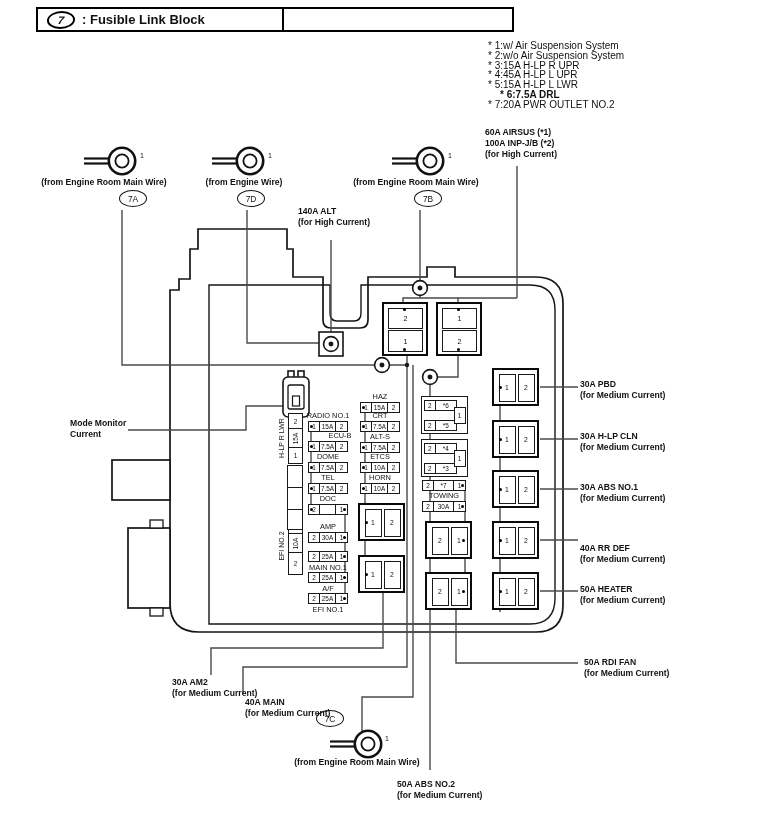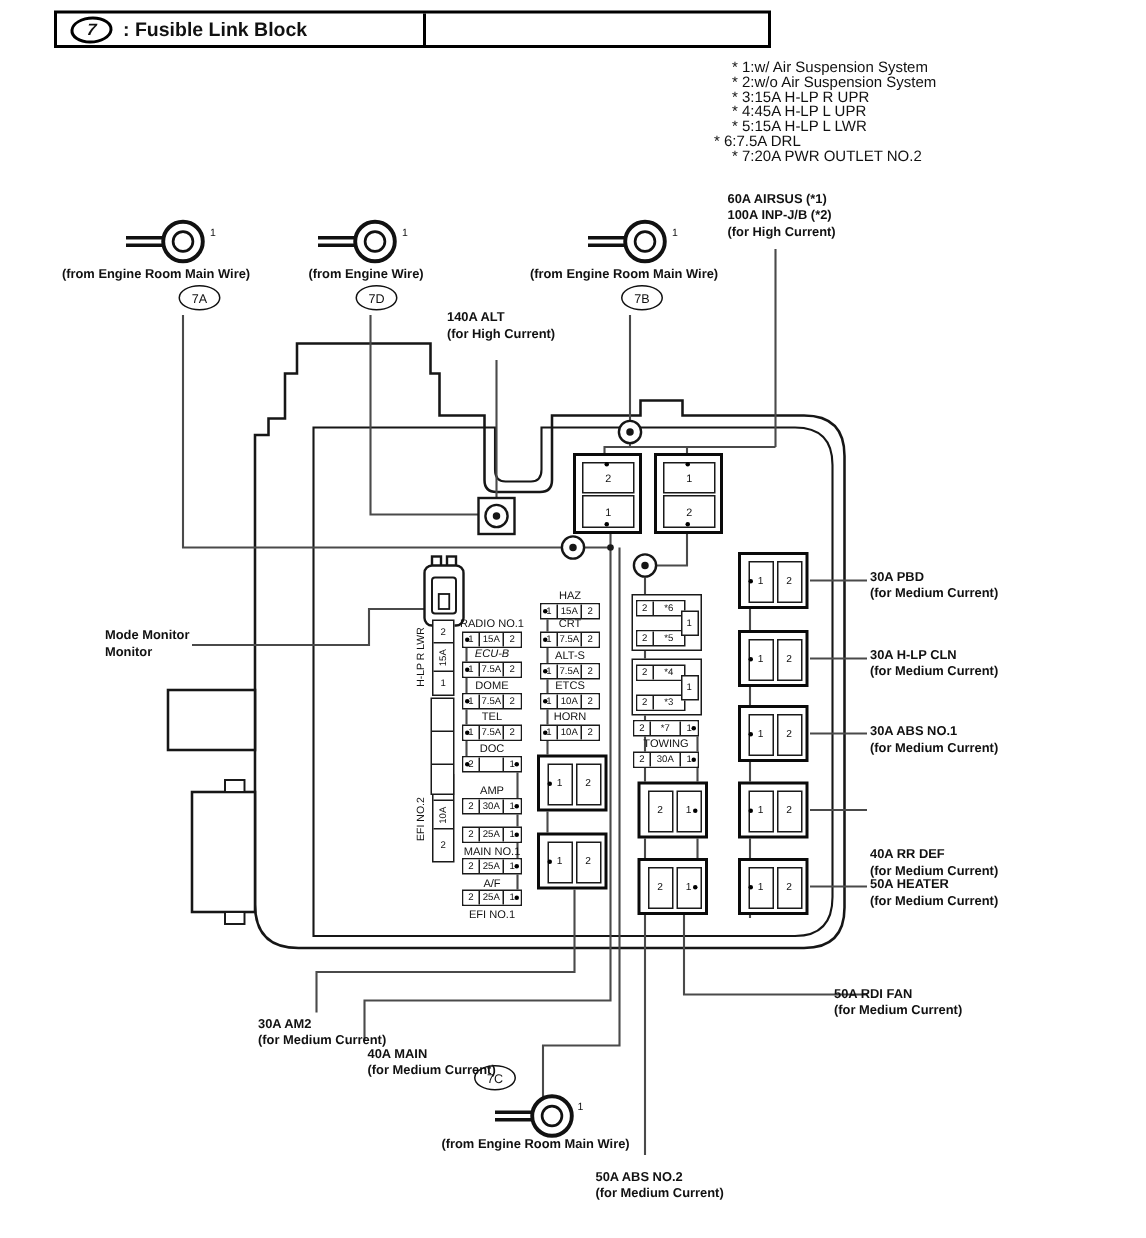--- a/index.html
+++ b/index.html
@@ -166,30 +166,30 @@
     <div>140A ALT</div>
       <div>(for High Current)</div>
   </div>
   <div class="lbl" style="left:485px;top:127px;">
     <div>60A AIRSUS (*1)</div>
     <div>100A INP-J/B (*2)</div>
     <div>(for High Current)</div>
   </div>
   <div class="lbl" style="left:70px;top:418px;">
     <div>Mode Monitor</div>
-      <div>Monitor</div>
+      <div>Current</div>
   </div>
 
   <div id="gen">
       <div class="note" style="left: 488px; top: 41px;">* 1:w/ Air Suspension System</div>
       <div class="note" style="left: 488px; top: 50.8px;">* 2:w/o Air Suspension System</div>
       <div class="note" style="left: 488px; top: 60.6px;">* 3:15A H-LP R UPR</div>
       <div class="note" style="left: 488px; top: 70.4px;">* 4:45A H-LP L UPR</div>
       <div class="note" style="left: 488px; top: 80.2px;">* 5:15A H-LP L LWR</div>
-      <div class="note" style="left: 476px; top: 90px;">* 6:7.5A DRL</div>
+      <div class="note" style="left: 500px; top: 90px; font-weight: bold;">* 6:7.5A DRL</div>
       <div class="note" style="left: 488px; top: 99.8px;">* 7:20A PWR OUTLET NO.2</div>
       <div class="lbl ctr" style="left: 104px; top: 177px;">(from Engine Room Main Wire)</div>
       <div class="oval" style="left: 119px; top: 190px;">7A</div>
       <div class="pin" style="left: 140px; top: 152px;">1</div>
       <div class="lbl ctr" style="left: 244px; top: 177px;">(from Engine Wire)</div>
       <div class="oval" style="left: 237px; top: 190px;">7D</div>
       <div class="pin" style="left: 268px; top: 152px;">1</div>
       <div class="lbl ctr" style="left: 416px; top: 177px;">(from Engine Room Main Wire)</div>
       <div class="oval" style="left: 414px; top: 190px;">7B</div>
       <div class="pin" style="left: 448px; top: 152px;">1</div>
@@ -201,29 +201,29 @@
         <div>(for Medium Current)</div>
       </div>
       <div class="lbl" style="left: 580px; top: 431px;">
         <div>30A H-LP CLN</div>
         <div>(for Medium Current)</div>
       </div>
       <div class="lbl" style="left: 580px; top: 482px;">
         <div>30A ABS NO.1</div>
         <div>(for Medium Current)</div>
       </div>
-      <div class="lbl" style="left: 580px; top: 564px;">
+      <div class="lbl" style="left: 580px; top: 543px;">
         <div>40A RR DEF</div>
         <div>(for Medium Current)</div>
       </div>
       <div class="lbl" style="left: 580px; top: 584px;">
         <div>50A HEATER</div>
         <div>(for Medium Current)</div>
       </div>
-      <div class="lbl" style="left: 556px; top: 657px;">
+      <div class="lbl" style="left: 584px; top: 657px;">
         <div>50A RDI FAN</div>
         <div>(for Medium Current)</div>
       </div>
       <div class="lbl" style="left: 172px; top: 677px;">
         <div>30A AM2</div>
         <div>(for Medium Current)</div>
       </div>
       <div class="lbl" style="left: 245px; top: 697px;">
         <div>40A MAIN</div>
         <div>(for Medium Current)</div>
@@ -236,21 +236,21 @@
         <div class="fuse-cell" style="width: 11px; flex: 0 0 auto;">1<div class="dot" style="left: 1px; top: 2.7px;"></div></div>
         <div class="fuse-cell" style="width: 17px; flex: 1 1 auto;">15A</div>
         <div class="fuse-cell" style="width: 11px; flex: 0 0 auto;">2</div>
       </div>
       <div class="flabel" style="left: 328px; top: 411.5px;">RADIO NO.1</div>
       <div class="fuse-row" style="left: 308px; top: 441px; width: 40px;">
         <div class="fuse-cell" style="width: 11px; flex: 0 0 auto;">1<div class="dot" style="left: 1px; top: 2.7px;"></div></div>
         <div class="fuse-cell" style="width: 17px; flex: 1 1 auto;">7.5A</div>
         <div class="fuse-cell" style="width: 11px; flex: 0 0 auto;">2</div>
       </div>
-      <div class="flabel" style="left: 328px; top: 431.5px; font-style: italic;">ECU-B</div>
+      <div class="flabel" style="left: 340px; top: 431.5px;">ECU-B</div>
       <div class="fuse-row" style="left: 308px; top: 462px; width: 40px;">
         <div class="fuse-cell" style="width: 11px; flex: 0 0 auto;">1<div class="dot" style="left: 1px; top: 2.7px;"></div></div>
         <div class="fuse-cell" style="width: 17px; flex: 1 1 auto;">7.5A</div>
         <div class="fuse-cell" style="width: 11px; flex: 0 0 auto;">2</div>
       </div>
       <div class="flabel" style="left: 328px; top: 452.5px;">DOME</div>
       <div class="fuse-row" style="left: 308px; top: 483px; width: 40px;">
         <div class="fuse-cell" style="width: 11px; flex: 0 0 auto;">1<div class="dot" style="left: 1px; top: 2.7px;"></div></div>
         <div class="fuse-cell" style="width: 17px; flex: 1 1 auto;">7.5A</div>
         <div class="fuse-cell" style="width: 11px; flex: 0 0 auto;">2</div>

